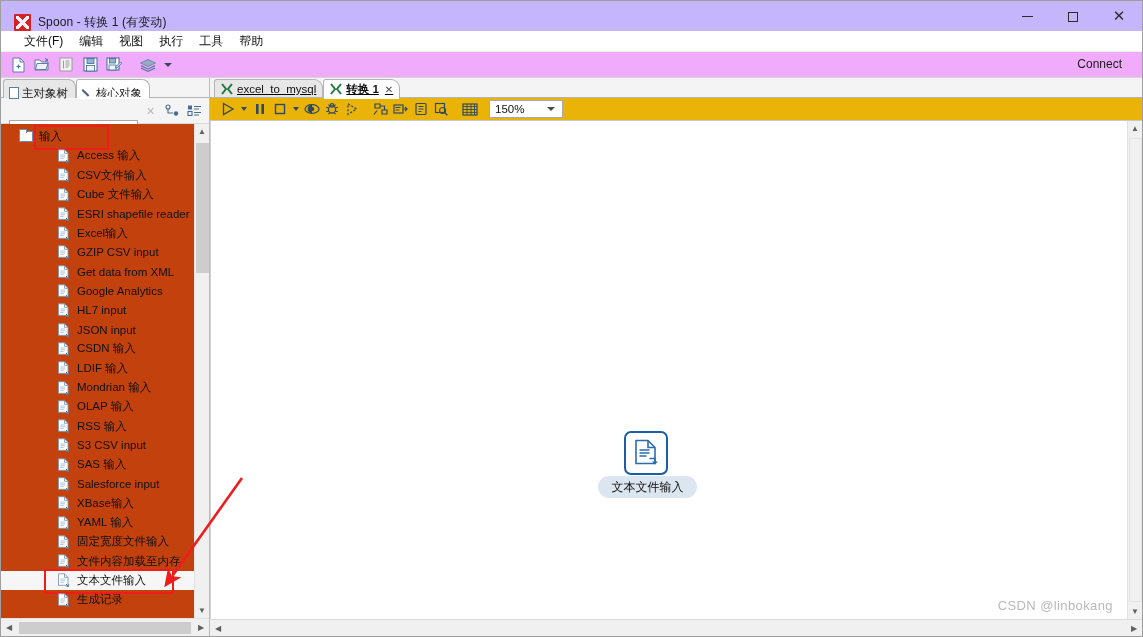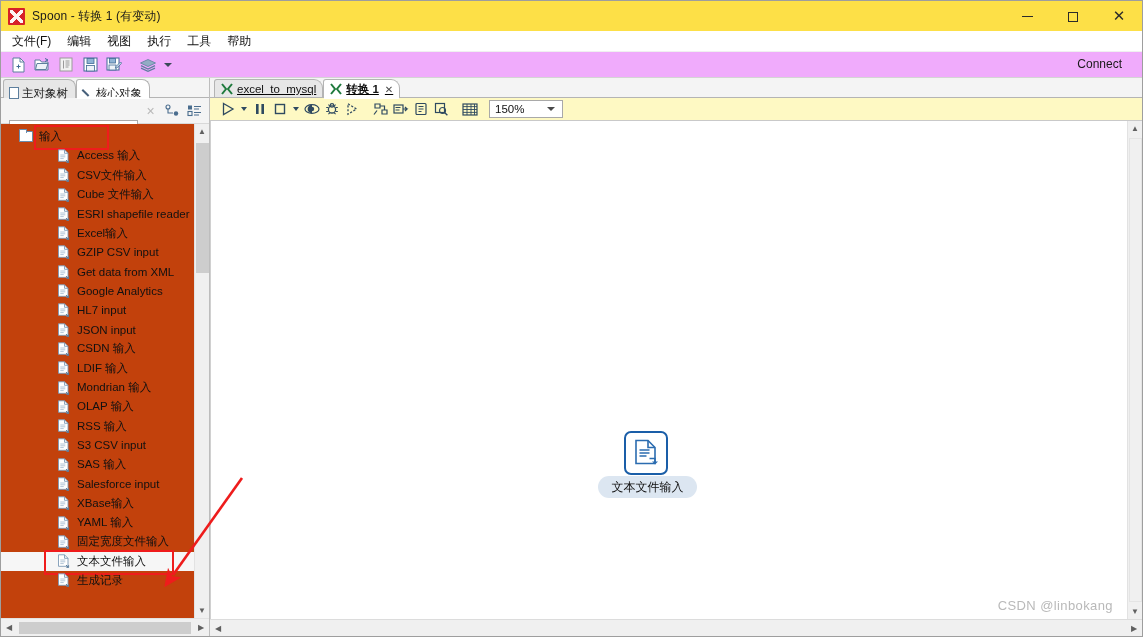--- a/index.html
+++ b/index.html
@@ -14,24 +14,25 @@
     position: relative;
     width: 1143px; height: 637px;
     background: #fdfdfd;
     border: 1px solid #9e9e9e;
     display: flex; flex-direction: column;
   }
 
   
   .titlebar {
     height: 31px; min-height: 31px;
-    background: #fde047;
-    display: flex; align-items: center;
+    background: #c4b5fd;
+    display: flex; align-items: flex-end;
     border-bottom: 1px solid #ffffff;
     position: relative;
+    padding-left: 6px;
   }
   .title-icon {
     width: 17px; height: 17px;
     margin-left: 7px; margin-right: 7px;
     background: #d62128;
     border-radius: 1px;
     position: relative;
     flex: 0 0 auto;
   }
   .title-icon::before {
@@ -60,21 +61,21 @@
   }
   .wc-min { width: 11px; height: 1px; background: #2b2b2b; }
   .wc-max { width: 10px; height: 10px; border: 1px solid #2b2b2b; }
   .wc-close { font-size: 15px; line-height: 1; font-family: "DejaVu Sans", sans-serif; }
 
   
   .menubar {
     height: 20px; min-height: 20px;
     background: #ffffff;
     display: flex; align-items: center;
-    padding-left: 4px;
+    padding-left: 16px;
     border-bottom: 1px solid #f0f0f0;
   }
   .menu-item {
     font-size: 12px; color: #111;
     padding: 2px 9px 2px 7px;
     cursor: default;
     white-space: nowrap;
   }
 
   
@@ -364,21 +365,21 @@
     position: relative;
   }
   .tab-close {
     font-size: 10px; color: #4a4a4a;
     margin-left: 2px; cursor: default;
     font-weight: normal;
   }
 
   .canvas-toolbar {
     height: 23px; min-height: 23px;
-    background: #fef9c3;
+    background: #eab308;
     display: flex; align-items: center;
     padding-left: 8px;
     border-bottom: 1px solid #c9c9c9;
     gap: 0;
   }
   .ct-btn {
     width: 20px; height: 20px;
     display: flex; align-items: center; justify-content: center;
     cursor: default; border: 1px solid transparent;
   }
@@ -819,20 +820,31 @@
               <span class="step-ic">
                 <svg width="13" height="14" viewBox="0 0 13 14">
                   <path d="M1.5 .8h6l3.5 3.5v8H1.5z" fill="#ffffff" stroke="#7d9ab5" stroke-width=".9"></path>
                   <path d="M7.5 .8V4.3h3.5" fill="none" stroke="#7d9ab5" stroke-width=".9"></path>
                   <path d="M3.3 6h5M3.3 7.8h5M3.3 9.6h3.4" stroke="#9db5cb" stroke-width=".8"></path>
                   <path d="M9 11l2.4 2.4M9.4 13.4h2.2v-2.2" fill="none" stroke="#5d7f9e" stroke-width="1"></path>
                 </svg>
               </span>
               <span>固定宽度文件输入</span>
             </div>
+            <div class="tnode child">
+              <span class="step-ic">
+                <svg width="13" height="14" viewBox="0 0 13 14">
+                  <path d="M1.5 .8h6l3.5 3.5v8H1.5z" fill="#ffffff" stroke="#7d9ab5" stroke-width=".9"></path>
+                  <path d="M7.5 .8V4.3h3.5" fill="none" stroke="#7d9ab5" stroke-width=".9"></path>
+                  <path d="M3.3 6h5M3.3 7.8h5M3.3 9.6h3.4" stroke="#9db5cb" stroke-width=".8"></path>
+                  <path d="M9 11l2.4 2.4M9.4 13.4h2.2v-2.2" fill="none" stroke="#5d7f9e" stroke-width="1"></path>
+                </svg>
+              </span>
+              <span>文件内容加载至内存</span>
+            </div>
             <div class="tnode child hl-sel selected-box">
               <span class="step-ic">
                 <svg width="13" height="14" viewBox="0 0 13 14">
                   <path d="M1.5 .8h6l3.5 3.5v8H1.5z" fill="#ffffff" stroke="#7d9ab5" stroke-width=".9"></path>
                   <path d="M7.5 .8V4.3h3.5" fill="none" stroke="#7d9ab5" stroke-width=".9"></path>
                   <path d="M3.3 6h5M3.3 7.8h5M3.3 9.6h3.4" stroke="#9db5cb" stroke-width=".8"></path>
                   <path d="M9 11l2.4 2.4M9.4 13.4h2.2v-2.2" fill="none" stroke="#5d7f9e" stroke-width="1"></path>
                 </svg>
               </span>
               <span>文本文件输入</span>

